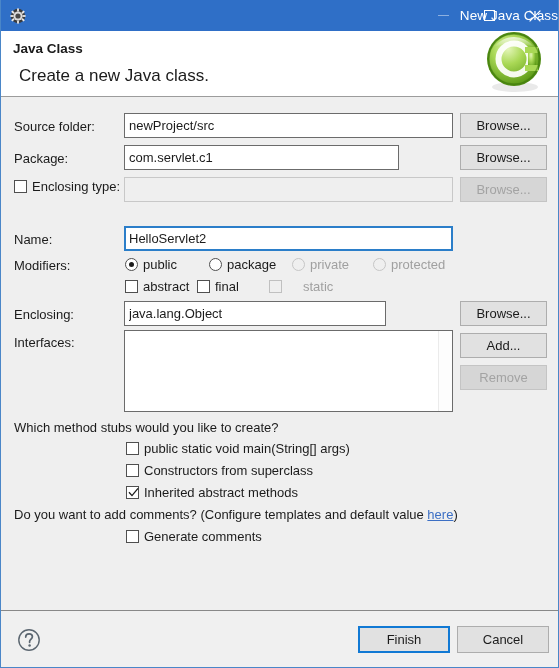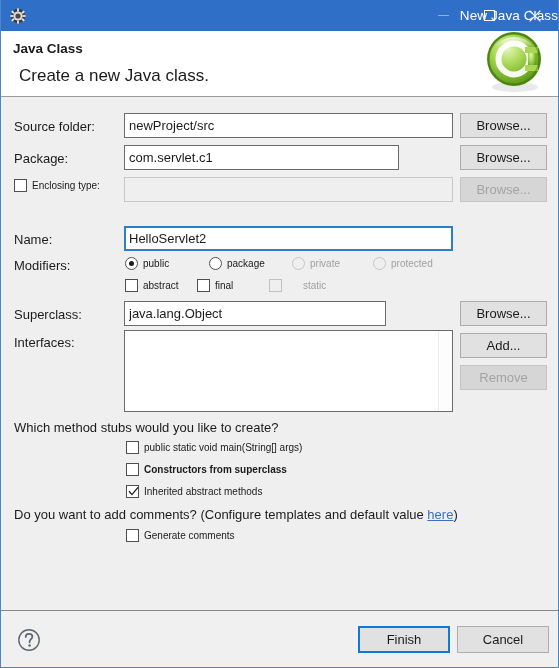--- a/index.html
+++ b/index.html
@@ -205,21 +205,21 @@
   .ctl.dis .radio { border-color: #c6c6c6; background: #efefef; }
   .ctl .radio .dot {
     position: absolute;
     left: 3px;
     top: 3px;
     width: 5px;
     height: 5px;
     border-radius: 50%;
     background: #1b1b1b;
   }
-  .ctl .cap { font-size: 10px; color: #1b1b1b; }
+  .ctl .cap { font-size: 13px; color: #1b1b1b; }
   .ctl.dis .cap { color: #a0a0a0; }
 
   .sectext {
     position: absolute;
     font-size: 13px;
     color: #1b1b1b;
     white-space: nowrap;
   }
   a.link {
     color: #3c6fc4;
@@ -374,38 +374,38 @@
     </div>
     <div class="ctl" style="left:196px; top:182px;">
       <span class="box"></span>
       <span class="cap">final</span>
     </div>
     <div class="ctl dis" style="left:268px; top:182px;gap:16px;">
       <span class="box"></span>
       <span class="cap">static</span>
     </div>
 
-    <span class="lbl" style="left:13px; top:210px;">Superclass:</span>
+    <span class="lbl" style="left:13px; top:210px;">Enclosing:</span>
     <input class="txt" style="left: 123px; top: 204px; width: 262px;" value="java.lang.Object">
     <button class="btn" style="left:459px; top:204px; width:87px;">Browse...</button>
 
     <span class="lbl" style="left:13px; top:238px;">Interfaces:</span>
     <div class="listbox" style="left:123px; top:233px; width:329px; height:82px;">
       <div class="track"></div>
     </div>
     <button class="btn" style="left:459px; top:236px; width:87px;">Add...</button>
     <button class="btn dis" style="left:459px; top:268px; width:87px;" disabled="">Remove</button>
 
     <span class="sectext" style="left:13px; top:323px;">Which method stubs would you like to create?</span>
 
     <div class="ctl" style="left:125px; top:344px;">
       <span class="box"></span>
       <span class="cap">public static void main(String[] args)</span>
     </div>
-    <div class="ctl" style="left:125px; top:366px;font-weight:bold;">
+    <div class="ctl" style="left:125px; top:366px;">
       <span class="box"></span>
       <span class="cap">Constructors from superclass</span>
     </div>
     <div class="ctl" style="left:125px; top:388px;">
       <span class="box">
         <svg class="chk" viewBox="0 0 11 11">
           <path d="M1 5.2 L4 8.6 L10 1.4" stroke="#1b1b1b" stroke-width="1.3" fill="none"></path>
         </svg>
       </span>
       <span class="cap">Inherited abstract methods</span>

